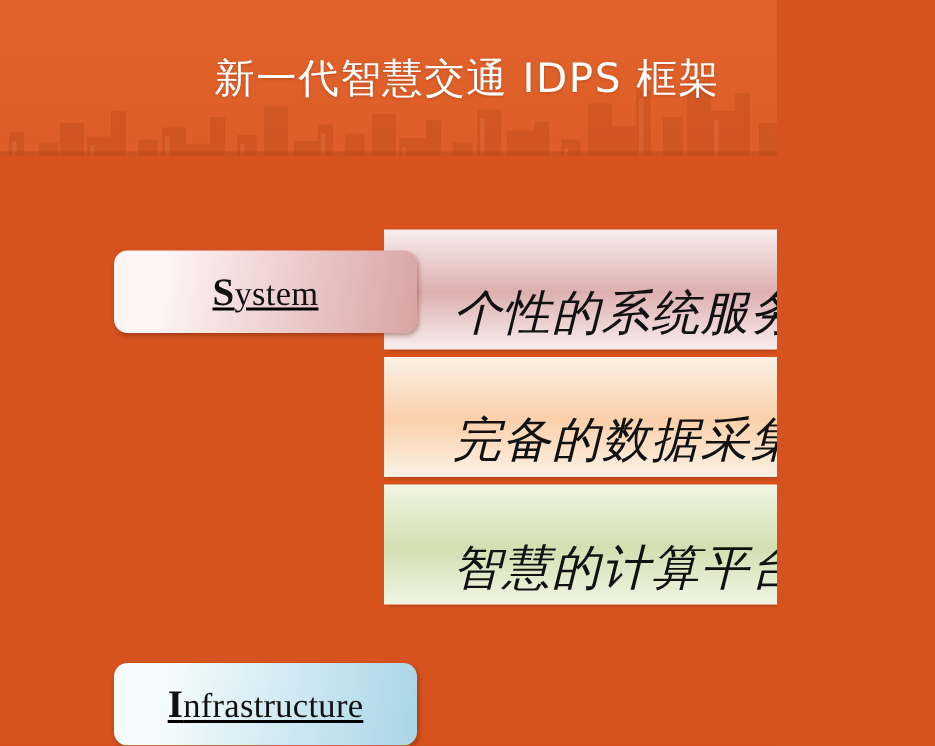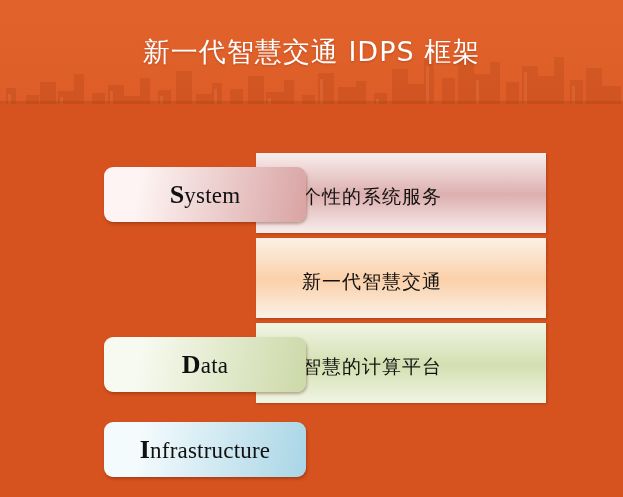--- a/index.html
+++ b/index.html
@@ -9,21 +9,21 @@
   body {
     width: 623px;
     height: 497px;
     overflow: hidden;
     font-family: "Liberation Sans", "DejaVu Sans", sans-serif;
     background: #d8521f;
   }
 
   #slide {
     position: relative;
-    width: 623px;
+    width: 518px;
     height: 497px;
     background: #d6521e;
     overflow: hidden;
   }
 
   
   .header-band {
     position: absolute;
     left: 0;
     top: 0;
@@ -101,43 +101,45 @@
     position: absolute;
     left: 256px;
     top: 0;
     width: 290px;
     height: 80px;
     box-shadow: 1px 1px 2px rgba(90, 30, 8, .30);
   }
   .panel-text {
     position: absolute;
     left: 46px;
-    top: 4px;
+    top: 16px;
     height: 80px;
     display: flex;
     align-items: center;
-    font-size: 19px;
+    font-size: 32px;
     color: #111111;
     letter-spacing: 1px;
     font-family: "DejaVu Sans", "Liberation Sans", sans-serif;
     white-space: nowrap;
+    font-style: italic;
   }
 
   
   .pill {
     position: absolute;
-    left: 104px;
+    left: 76px;
     top: 14px;
     width: 202px;
     height: 55px;
     border-radius: 9px;
     box-shadow: 1px 2px 3px rgba(90, 30, 8, .35);
     display: flex;
     align-items: center;
     justify-content: center;
+    text-decoration: underline;
   }
   .pill-text {
     font-size: 23px;
     color: #101010;
     font-family: "Liberation Serif", "DejaVu Serif", serif;
     white-space: nowrap;
     letter-spacing: .2px;
   }
   .pill-text .cap {
     font-weight: bold;
@@ -213,37 +215,32 @@
       </div>
       <div class="pill" id="pill-0" style="background: linear-gradient(100deg, rgb(253, 244, 243) 0%, rgb(253, 244, 243) 18%, rgb(217, 163, 163) 100%);">
         <span class="pill-text">
           <span class="cap">S</span><span>ystem</span>
         </span>
       </div>
     </div>
 
     <div class="row" style="top:134px">
       <div class="panel" id="panel-1" style="background: linear-gradient(rgb(251, 241, 230) 0%, rgb(251, 208, 169) 52%, rgb(251, 241, 230) 100%);">
-        <div class="panel-text">新一代智慧交通</div>
+        <div class="panel-text">完备的数据采集</div>
       </div>
     </div>
 
     <div class="row" style="top:219px">
       <div class="panel" id="panel-2" style="background: linear-gradient(rgb(241, 245, 228) 0%, rgb(211, 223, 177) 52%, rgb(241, 245, 228) 100%);">
         <div class="panel-text">智慧的计算平台</div>
       </div>
-      <div class="pill" id="pill-2" style="background: linear-gradient(100deg, rgb(247, 250, 240) 0%, rgb(247, 250, 240) 18%, rgb(204, 217, 168) 100%);">
-        <span class="pill-text">
-          <span class="cap">D</span><span>ata</span>
-        </span>
-      </div>
     </div>
 
     <div class="row" style="top:304px">
-      <div class="pill" id="pill-3" style="background: linear-gradient(100deg, rgb(244, 251, 253) 0%, rgb(244, 251, 253) 18%, rgb(169, 213, 230) 100%);">
+      <div class="pill" id="pill-3" style="background: linear-gradient(100deg, rgb(244, 251, 253) 0%, rgb(244, 251, 253) 18%, rgb(169, 213, 230) 100%); margin-top: 20px;">
         <span class="pill-text">
           <span class="cap">I</span><span>nfrastructure</span>
         </span>
       </div>
     </div>
 
   </div>
 </div>
 
 </body></html>

